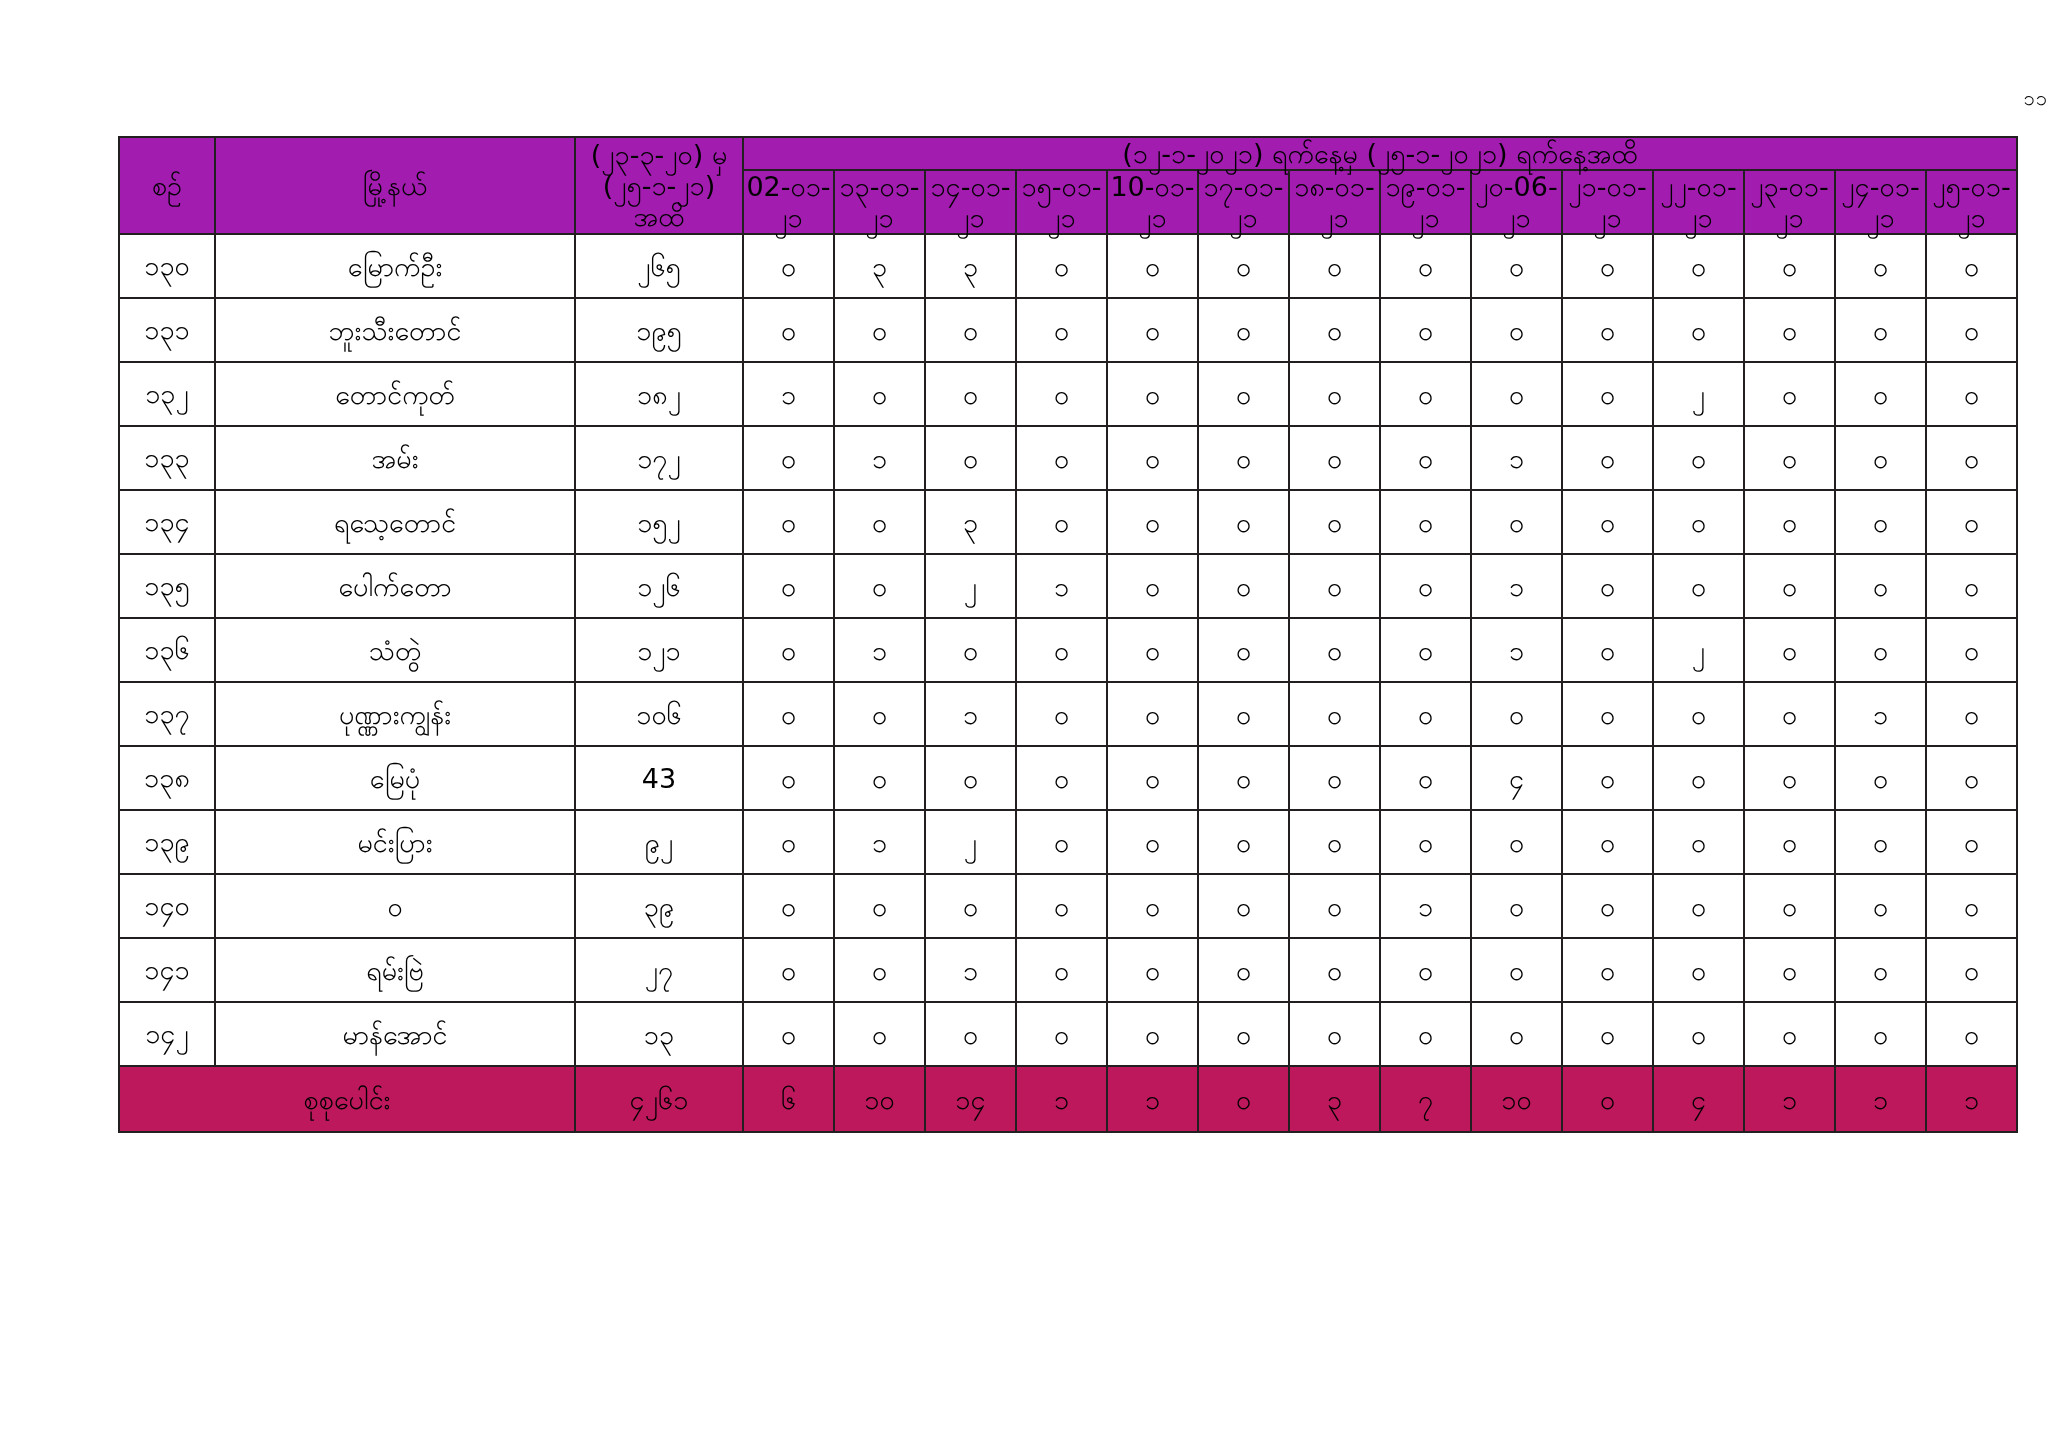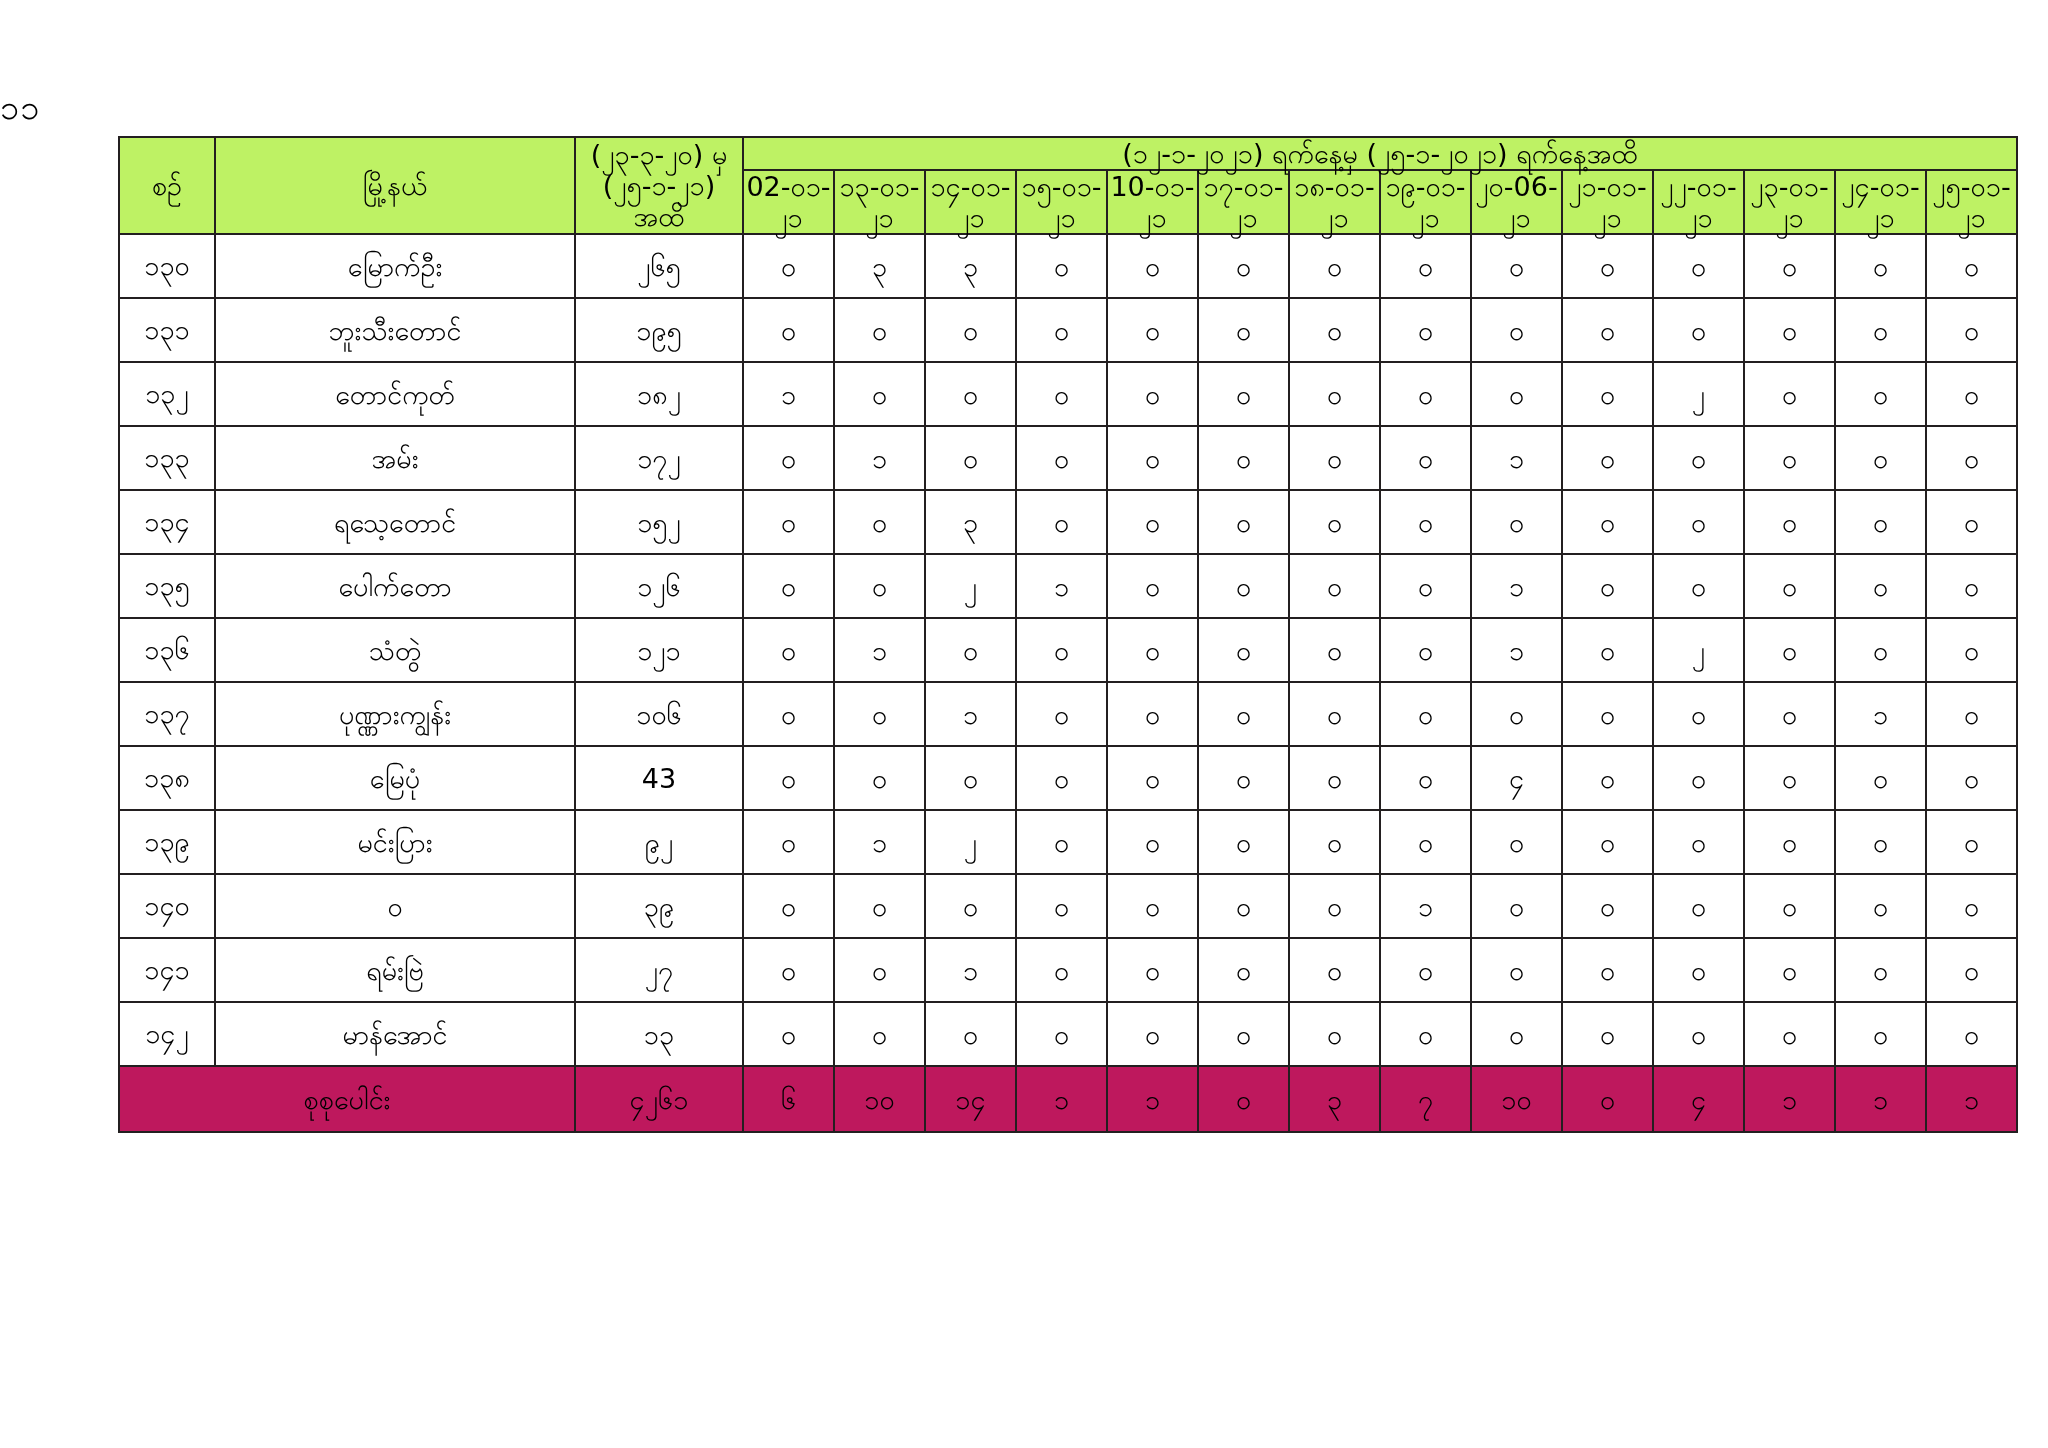--- a/index.html
+++ b/index.html
@@ -20,22 +20,22 @@
     left: 0; top: 0;
     width: 2048px;
     height: 1448px;
     box-sizing: border-box;
   }
   .page-number {
     position: absolute;
     top: 85px;
     left: 0;
     width: 2048px;
-    text-align: left;
-    font-size: 34px;
+    text-align: right;
+    font-size: 20px;
     letter-spacing: 1px;
   }
   .table-wrap {
     position: absolute;
     left: 118px;
     top: 136px;
     width: 1812px;
   }
   table.data-table {
     border-collapse: collapse;
@@ -46,21 +46,21 @@
   table.data-table th {
     border: 2px solid #231f20;
     text-align: center;
     vertical-align: middle;
     font-weight: normal;
     font-size: 27px;
     line-height: 1.15;
     padding: 0;
   }
   thead td {
-    background: #bef264;
+    background: #a21caf;
   }
   .col-no      { width: 96px; }
   .col-town    { width: 360px; }
   .col-total   { width: 168px; }
   .col-day     { width: 91px; }
 
   .hdr-no, .hdr-town, .hdr-total {
     font-size: 30px;
     padding: 6px 4px;
   }

